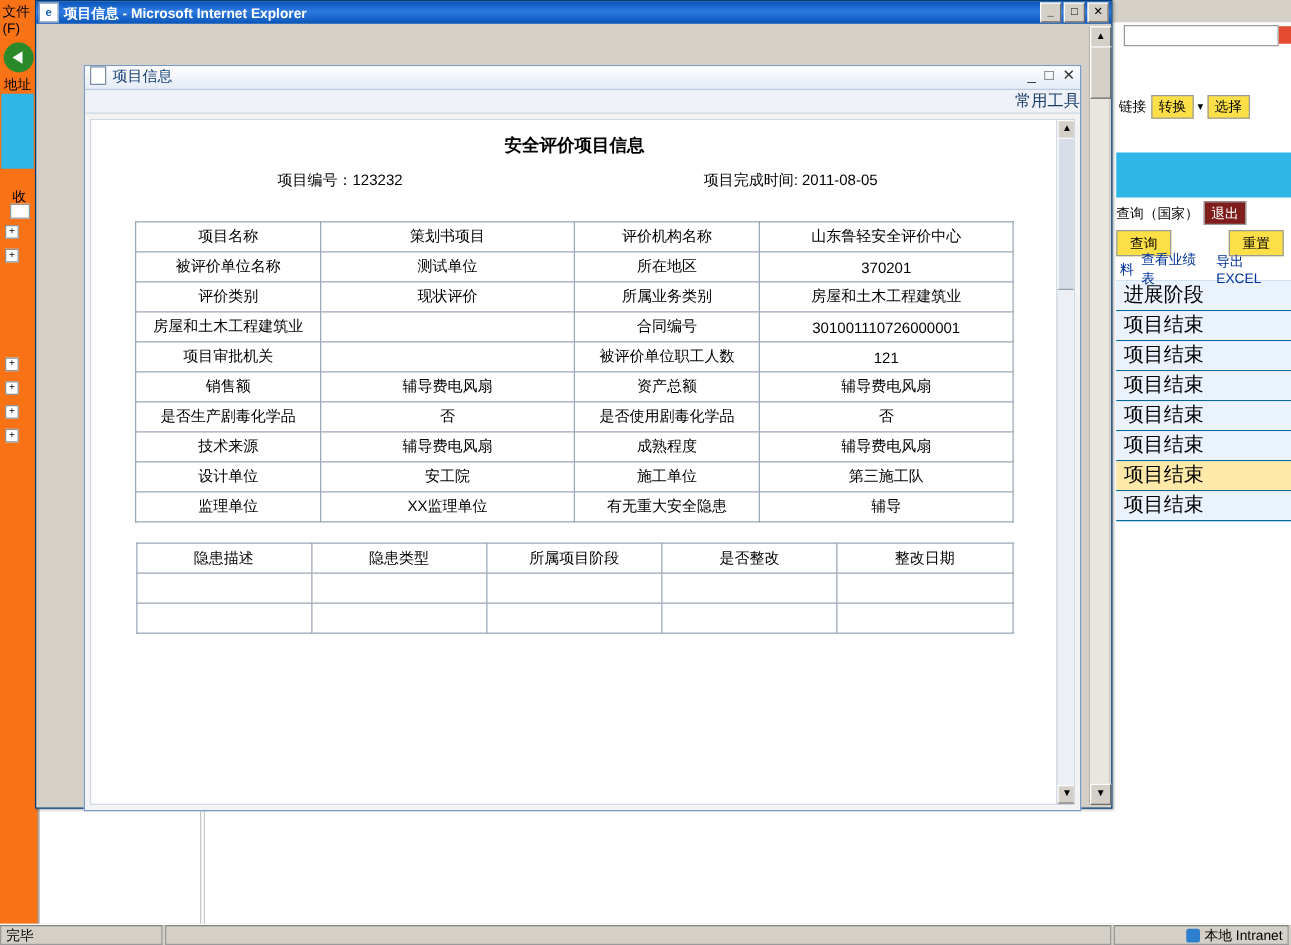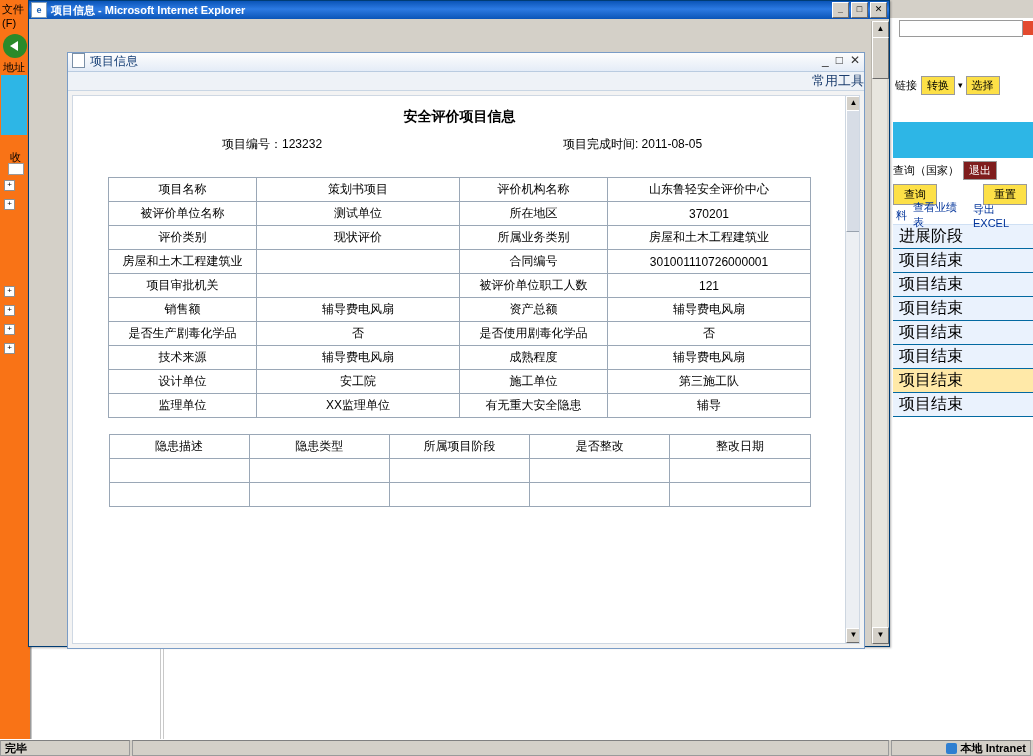--- a/index.html
+++ b/index.html
@@ -50,21 +50,21 @@
   h1.form-title{font-size:14px;font-weight:bold;text-align:center;margin:4px 0 10px 0;color:#000;}
   .hdr-line{display:flex;font-size:12px;padding:0 26px 8px 26px;}
   .hdr-line .l{width:48%;text-align:center;}
   .hdr-line .r{width:52%;text-align:center;}
   table.grid{border-collapse:collapse;width:702px;margin:16px auto 10px auto;table-layout:fixed;}
   table.grid td,table.grid th{border:1px solid #9aa7b6;font-size:12px;text-align:center;height:21px;padding:1px 3px;color:#000;background:#fff;font-weight:normal;}
   .sec-title td{font-weight:bold;font-size:13px;height:24px;}
   .empty-row td{height:20px;}
   
   #taskbar{position:absolute;left:0;bottom:0;width:1033px;height:16px;background:#d4d0c8;border-top:1px solid #fff;display:flex;align-items:center;font-size:11px;}
-  .tb-cell{border:1px solid #9a9a9a;border-top-color:#808080;height:14px;display:flex;align-items:center;padding:0 4px;margin-right:2px;font-weight:bold;}
+  .tb-cell{border:1px solid #9a9a9a;border-top-color:#808080;height:14px;display:flex;align-items:center;padding:0 4px;margin-right:2px;}
   .tb-left{width:120px;}
   .tb-mid{flex:1;}
   .tb-right{width:130px;justify-content:flex-end;}
   .tb-dot{width:11px;height:11px;border-radius:2px;background:#2f7fd1;margin-right:4px;}
   
   .mini-box{position:absolute;border:1px solid #9a9a9a;background:#fff;}
   .tree-plus{width:9px;height:9px;border:1px solid #909090;background:#fff;font-size:8px;line-height:7px;text-align:center;}
   .bg-vline{position:absolute;background:#c8c8c8;}
 </style>
 </head>

